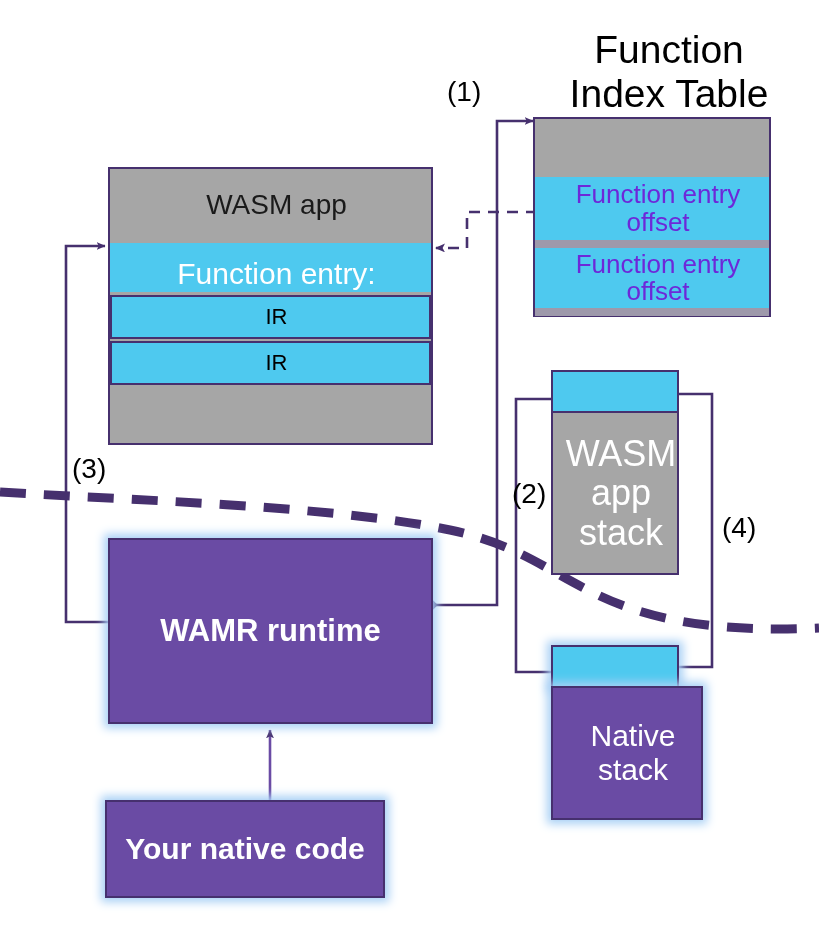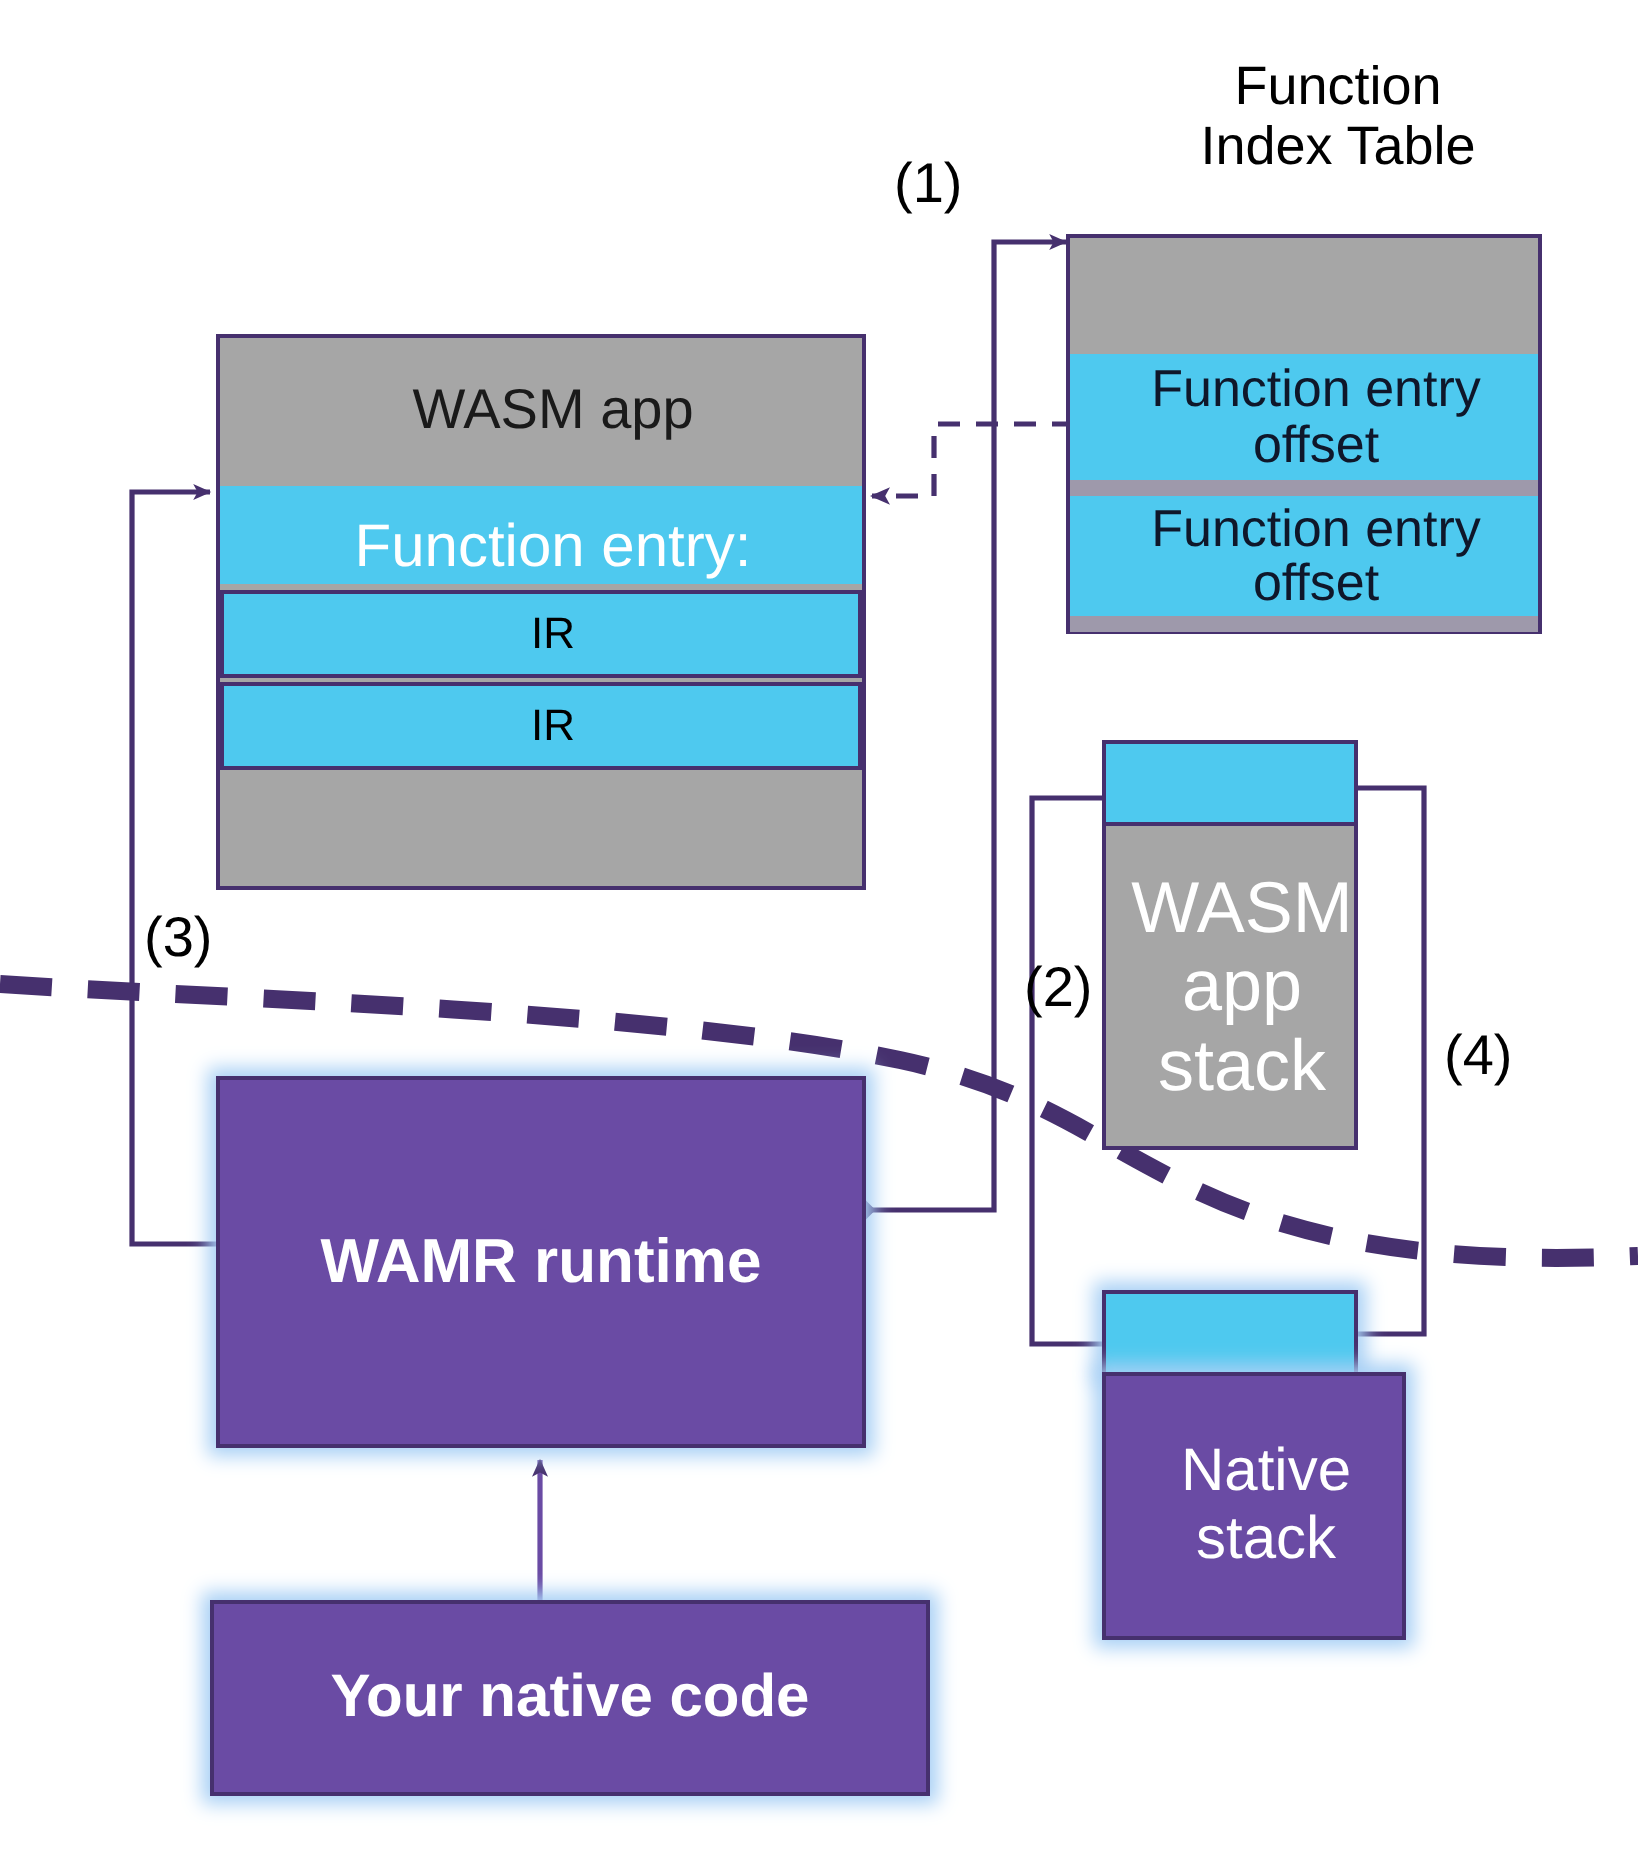--- a/index.html
+++ b/index.html
@@ -10,27 +10,27 @@
   .box{position:absolute;box-sizing:border-box;display:flex;align-items:center;justify-content:center;text-align:center;font-weight:bold;}
   .seg{position:absolute;box-sizing:border-box;display:flex;align-items:center;justify-content:center;text-align:center;padding-left:12px;}
 
   .gray{background:#a6a6a6;}
   .cyan{background:#4ec9ef;}
   .purple{background:#6a4ba4;}
   .bdr{border:2px solid #46306e;}
 
   .glow{box-shadow:0 0 9px 4px #a8d0f5;}
 
-  .caption{position:absolute;color:#000000;font-size:27px;line-height:1.12;text-align:center;white-space:pre-line;}
+  .caption{position:absolute;color:#000000;font-size:39px;line-height:1.12;text-align:center;white-space:pre-line;}
   .step{position:absolute;color:#000000;font-size:28px;}
 
   .t-wasmapp{font-size:28px;color:#1a1a1a;}
   .t-funcentry{font-size:30px;color:#ffffff;margin-top:12px;}
   .t-ir{font-size:22px;color:#000000;}
-  .t-fio{font-size:26px;color:#0f172a;line-height:1.05;white-space:pre-line;}
+  .t-fio{font-size:26px;color:#6d28d9;line-height:1.05;white-space:pre-line;}
   .t-wamr{font-size:31px;color:#ffffff;}
   .t-native{font-size:30px;color:#ffffff;}
   .t-stack{font-size:36px;color:#ffffff;line-height:1.1;white-space:pre-line;}
 </style>
 </head>
 <body>
 
 <div id="stage">
 
   <svg id="wires" viewBox="0 0 819 925">
@@ -120,17 +120,17 @@
   <div class="seg cyan bdr glow" style="left:551px;top:645px;width:128px;height:43px;"></div>
   <div class="seg purple bdr glow" style="left:551px;top:686px;width:152px;height:134px;">
     <span class="t-native">Native
 stack</span>
   </div>
 
   <div class="box purple bdr glow" style="left:108px;top:538px;width:325px;height:186px;">
     <span class="t-wamr">WAMR runtime</span>
   </div>
 
-  <div class="box purple bdr glow" style="left:105px;top:800px;width:360px;height:98px;">
+  <div class="box purple bdr glow" style="left:105px;top:800px;width:280px;height:98px;">
     <span class="t-native">Your native code</span>
   </div>
 
 </div>
 
 </body></html>

